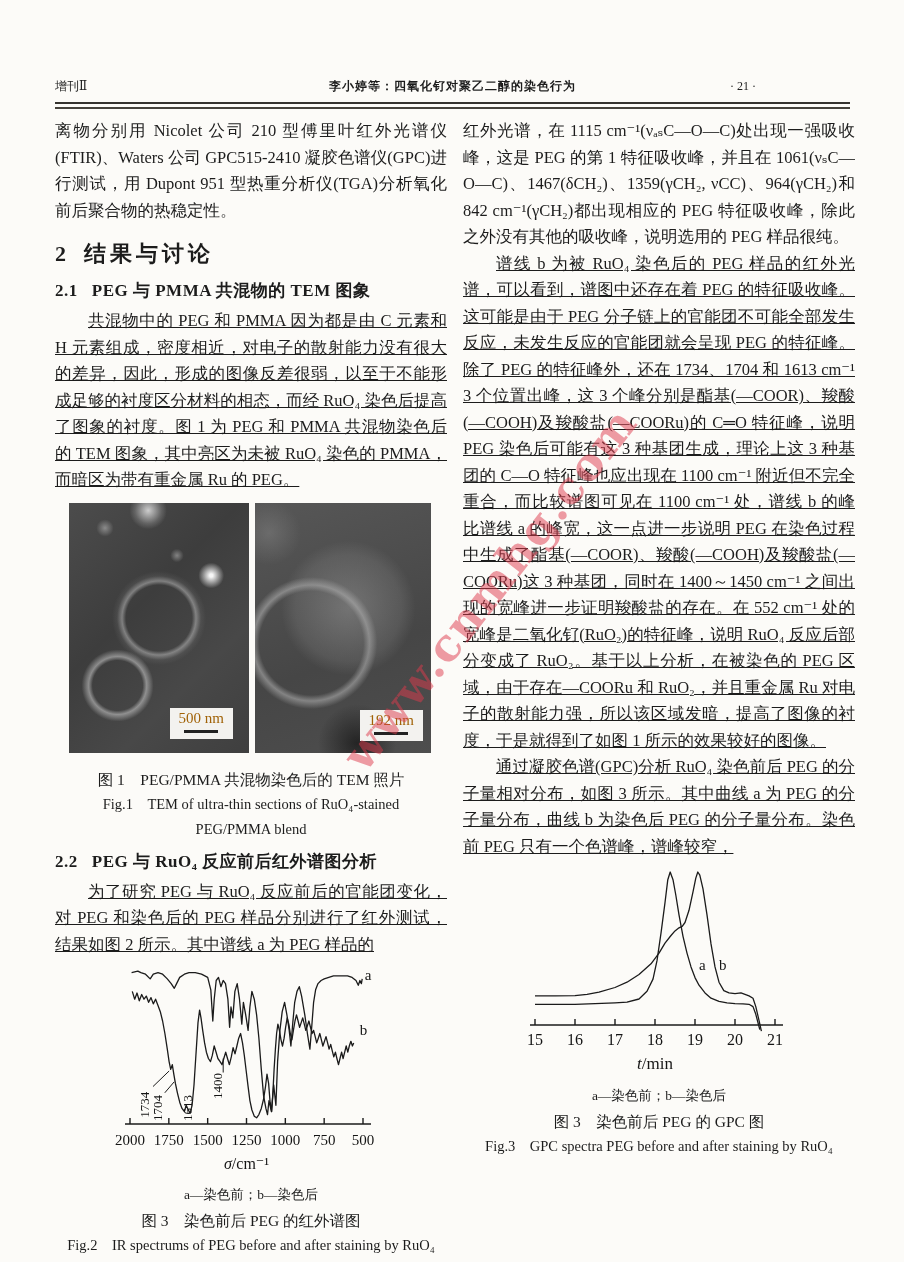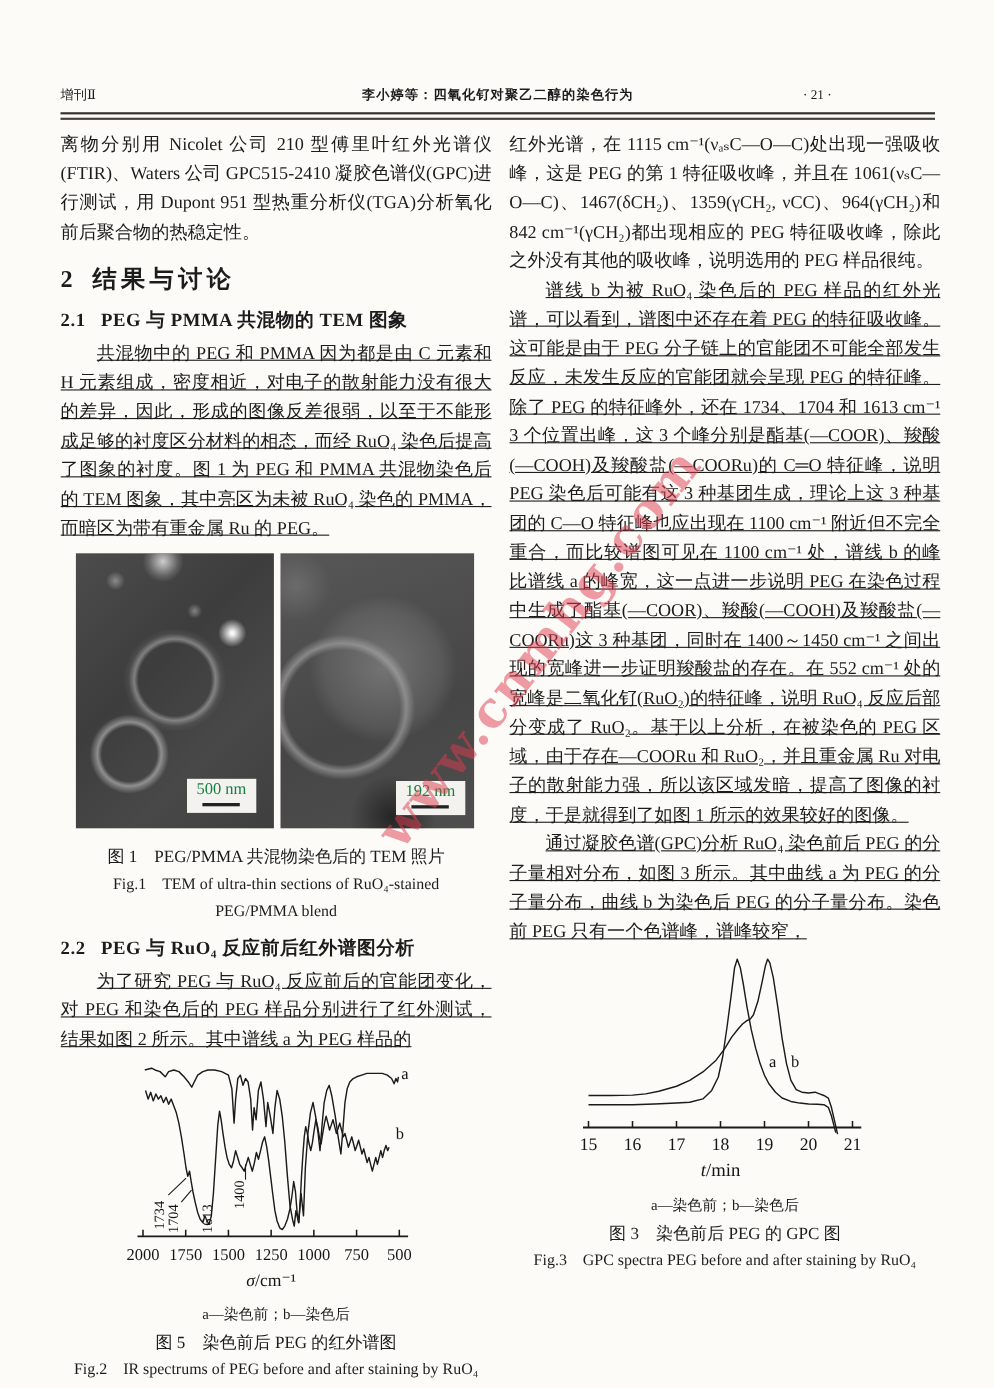--- a/index.html
+++ b/index.html
@@ -33,21 +33,21 @@
       radial-gradient(circle 9px at 60% 21%, rgba(200,200,200,.5), transparent 75%),
       radial-gradient(circle at 50% 46%, rgba(0,0,0,0) 33px, rgba(208,208,208,.45) 37px, rgba(160,160,160,.12) 42px, rgba(0,0,0,0) 47px),
       radial-gradient(circle at 27% 73%, rgba(0,0,0,0) 25px, rgba(218,218,218,.5) 29px, rgba(0,0,0,0) 36px),
       linear-gradient(135deg,#4c4c4c,#3d3d3d 40%,#484848 70%,#3f3f3f);}
   .tem-right{width:176px;background:
       radial-gradient(circle 78px at 53% 42%, rgba(175,175,175,.4) 0%, rgba(145,145,145,.22) 68%, transparent 86%),
       radial-gradient(circle at 32% 56%, rgba(0,0,0,0) 52px, rgba(222,222,222,.4) 58px, rgba(0,0,0,0) 66px),
       radial-gradient(circle 52px at 58% 96%, rgba(15,15,15,.65), transparent 75%),
       radial-gradient(circle 40px at 8% 12%, rgba(150,150,150,.35), transparent 80%),
       linear-gradient(160deg,#575757,#464646 60%,#4e4e4e);}
-  .scalebox{position:absolute;background:#f3f2ef;color:#15803d;padding:1px 9px 6px;
+  .scalebox{position:absolute;background:#f3f2ef;color:#a16207;padding:1px 9px 6px;
             font-size:15px;line-height:18px;text-align:center;}
   .scalebox .bar{width:34px;height:3px;background:#222;margin:3px auto 0;}
   .tem-left .scalebox{right:16px;bottom:14px;}
   .tem-right .scalebox{right:8px;bottom:12px;}
   
   .figcap{text-align:center;line-height:25px;}
   .cap-cn{font-size:15.5px;margin-top:14px;}
   .cap-en{font-size:14.5px;}
   .legend{font-size:13.5px;text-align:center;line-height:22px;margin-top:6px;}
   svg.chart{display:block;}
@@ -131,21 +131,21 @@
         <text x="93.95066666666666" y="159.76" font-size="13" fill="#151515" transform="rotate(-90 93.95066666666666 159.76)">1734</text>
         <line x1="97.98933333333333" y1="128.56" x2="114.144" y2="112.96" stroke="#1b1b1b" stroke-width="1"></line>
         <text x="106.84333333333333" y="162.88" font-size="13" fill="#151515" transform="rotate(-90 106.84333333333333 162.88)">1704</text>
         <line x1="109.79466666666667" y1="134.8" x2="119.11466666666666" y2="123.88" stroke="#1b1b1b" stroke-width="1"></line>
         <text x="137.44400000000002" y="162.88" font-size="13" fill="#151515" transform="rotate(-90 137.44400000000002 162.88)">1613</text>
         <text x="166.95733333333334" y="141.04" font-size="13" fill="#151515" transform="rotate(-90 166.95733333333334 141.04)">1400</text>
         <line x1="168.2" y1="114.52" x2="168.2" y2="100.48" stroke="#1b1b1b" stroke-width="1"></line>
       </svg>
 
     <div class="legend">a—染色前；b—染色后</div>
-    <div class="figcap cap-cn" style="margin-top:2px">图 5　染色前后 PEG 的红外谱图</div>
+    <div class="figcap cap-cn" style="margin-top:2px">图 3　染色前后 PEG 的红外谱图</div>
     <div class="figcap cap-en">Fig.2　IR spectrums of PEG before and after staining by RuO₄</div>
   </div>
 
   <div class="col col-right">
     <p class="para">红外光谱，在 1115 cm⁻¹(νₐₛC—O—C)处出现一强吸收峰，这是 PEG 的第 1 特征吸收峰，并且在 1061(νₛC—O—C)、1467(δCH₂)、1359(γCH₂, νCC)、964(γCH₂)和 842 cm⁻¹(γCH₂)都出现相应的 PEG 特征吸收峰，除此之外没有其他的吸收峰，说明选用的 PEG 样品很纯。</p>
     <p class="para indent">谱线 b 为被 RuO₄ 染色后的 PEG 样品的红外光谱，可以看到，谱图中还存在着 PEG 的特征吸收峰。这可能是由于 PEG 分子链上的官能团不可能全部发生反应，未发生反应的官能团就会呈现 PEG 的特征峰。除了 PEG 的特征峰外，还在 1734、1704 和 1613 cm⁻¹ 3 个位置出峰，这 3 个峰分别是酯基(—COOR)、羧酸(—COOH)及羧酸盐(—COORu)的 C═O 特征峰，说明 PEG 染色后可能有这 3 种基团生成，理论上这 3 种基团的 C—O 特征峰也应出现在 1100 cm⁻¹ 附近但不完全重合，而比较谱图可见在 1100 cm⁻¹ 处，谱线 b 的峰比谱线 a 的峰宽，这一点进一步说明 PEG 在染色过程中生成了酯基(—COOR)、羧酸(—COOH)及羧酸盐(—COORu)这 3 种基团，同时在 1400～1450 cm⁻¹ 之间出现的宽峰进一步证明羧酸盐的存在。在 552 cm⁻¹ 处的宽峰是二氧化钌(RuO₂)的特征峰，说明 RuO₄ 反应后部分变成了 RuO₂。基于以上分析，在被染色的 PEG 区域，由于存在—COORu 和 RuO₂，并且重金属 Ru 对电子的散射能力强，所以该区域发暗，提高了图像的衬度，于是就得到了如图 1 所示的效果较好的图像。</p>
 
 
     <p class="para indent">通过凝胶色谱(GPC)分析 RuO₄ 染色前后 PEG 的分子量相对分布，如图 3 所示。其中曲线 a 为 PEG 的分子量分布，曲线 b 为染色后 PEG 的分子量分布。染色前 PEG 只有一个色谱峰，谱峰较窄，</p>
 

